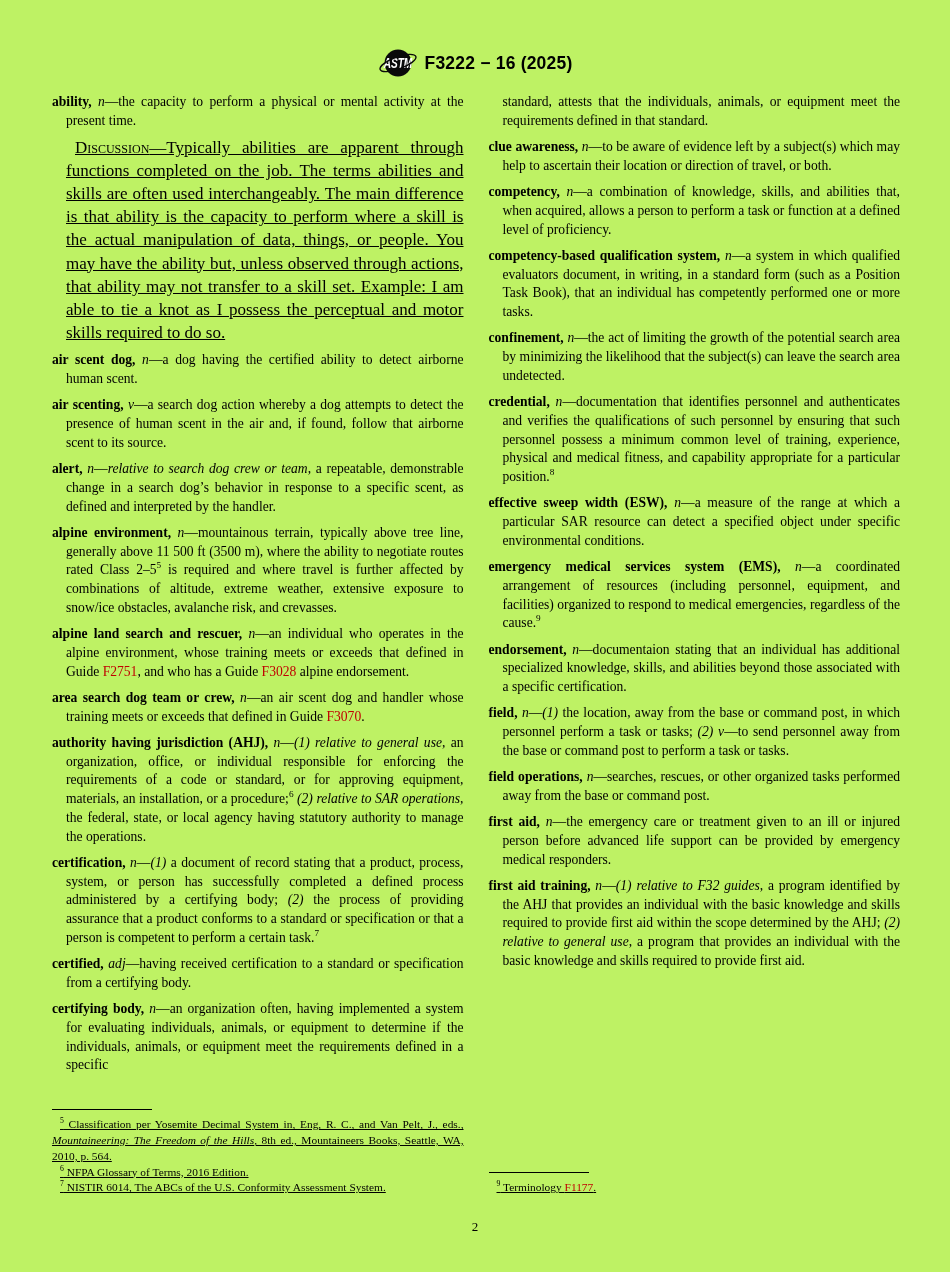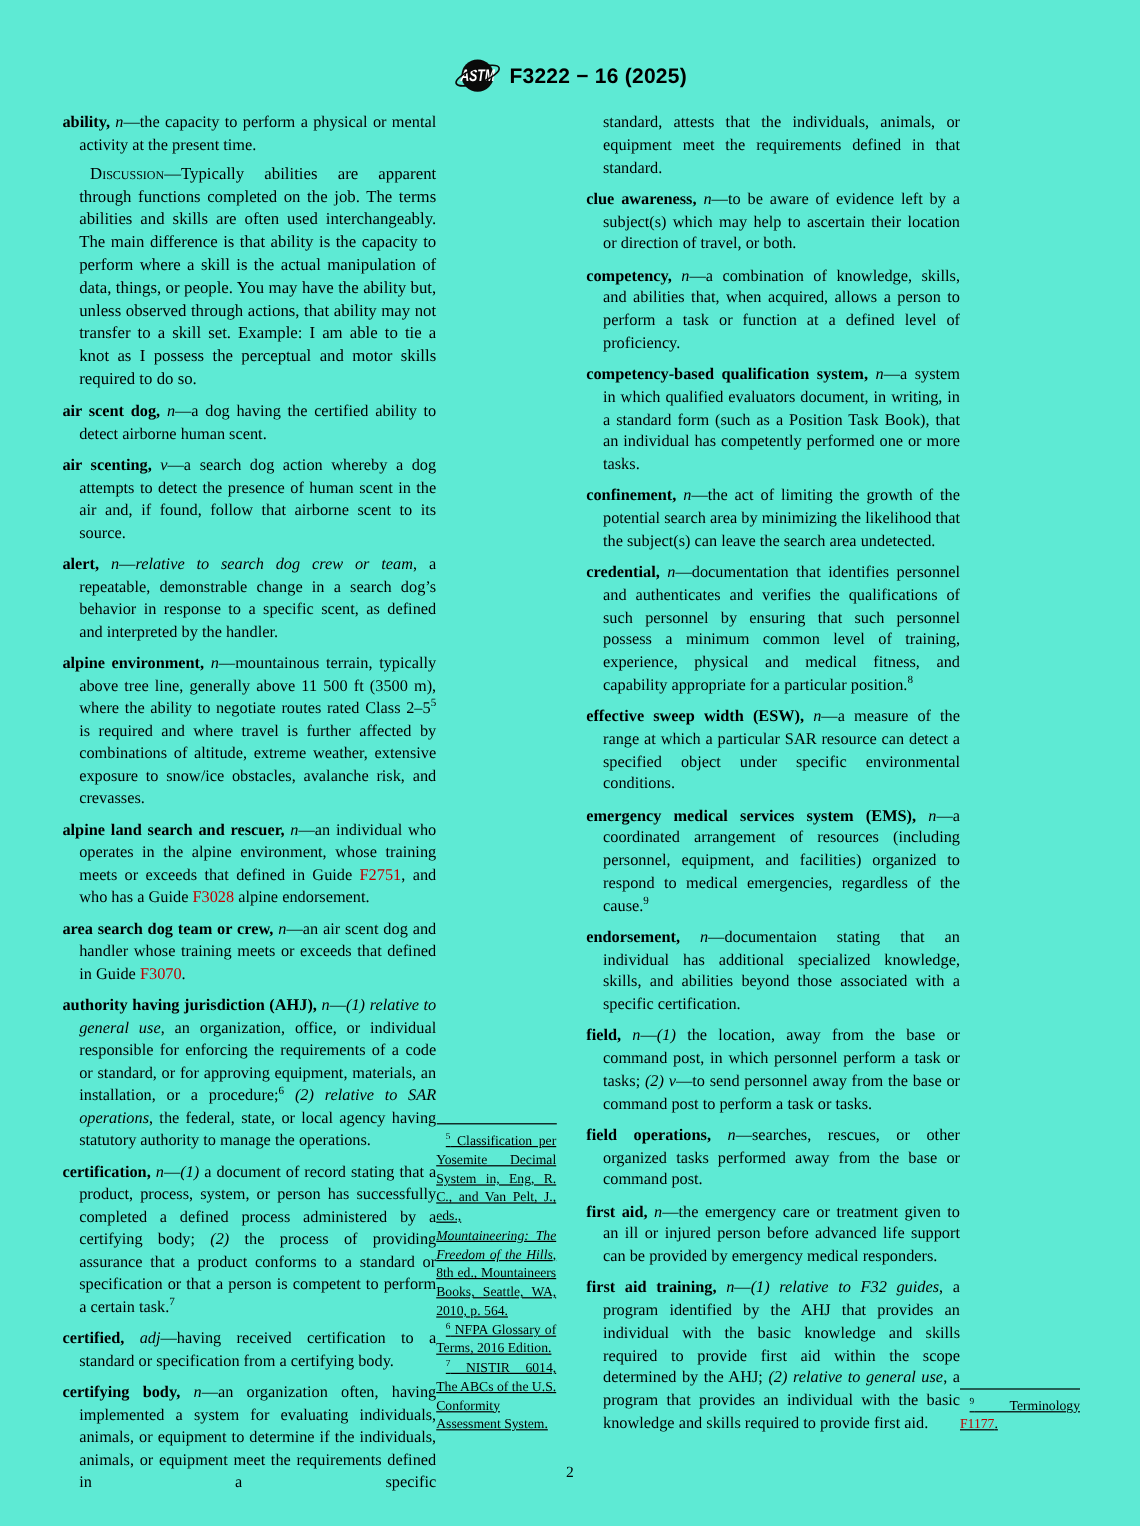--- a/index.html
+++ b/index.html
@@ -1,51 +1,51 @@
 <!DOCTYPE html>
 <html><head>
 <meta charset="utf-8">
 <style>
   * { box-sizing: border-box; margin: 0; padding: 0; }
   html, body { background: #ffffff; }
   .page {
     position: relative;
     width: 950px; height: 1272px;
     margin: 0 auto;
-    background: #5eead4;
+    background: #bef264;
     color: #000;
     font-family: "Liberation Serif", serif;
     font-size: 13.6px;
     line-height: 1.38;
     overflow: hidden;
   }
   .hdr {
     position: absolute; top: 44px; left: 0; right: 0;
     display: flex; justify-content: center; align-items: center; gap: 7px;
   }
   .docnum {
     font-family: "Liberation Sans", sans-serif;
     font-weight: bold; font-size: 17.5px; letter-spacing: 0.2px;
   }
   .columns {
     position: absolute; top: 93px; left: 52px; right: 50px; bottom: 76px;
     display: flex; gap: 25px;
   }
-  .col { flex: 1 1 0; display: flex; min-width: 0; }
+  .col { flex: 1 1 0; display: flex; flex-direction: column; min-width: 0; }
   p.entry {
     text-align: justify;
     padding-left: 14px; text-indent: -14px;
     margin-bottom: 7.5px;
   }
   p.entry.cont { padding-left: 14px; text-indent: 0; }
   p.entry.flushlast { text-align-last: justify; margin-bottom: 0; }
   p.discussion {
-    font-size: 14px; line-height: 1.36;
+    font-size: 17px; line-height: 1.36;
     margin: -2px 0 7.5px 14px;
-    text-indent: 9px; text-align: justify;
+    text-indent: 9px; text-align: justify; text-decoration: underline;
   }
   .footnotes { margin-top: auto; font-size: 11.4px; line-height: 1.38; text-decoration: underline; }
   .fnrule { width: 100px; border-top: 1.4px solid #000; margin-bottom: 7px; }
   p.footnote { text-indent: 8px; text-align: justify; }
   .b { font-weight: bold; }
   .i { font-style: italic; }
   .sc { font-variant: small-caps; }
   .lnk { color: #c00000; text-decoration: none; cursor: pointer; }
   .sup { vertical-align: super; font-size: 0.68em; line-height: 0; }
   .pagefoot {

